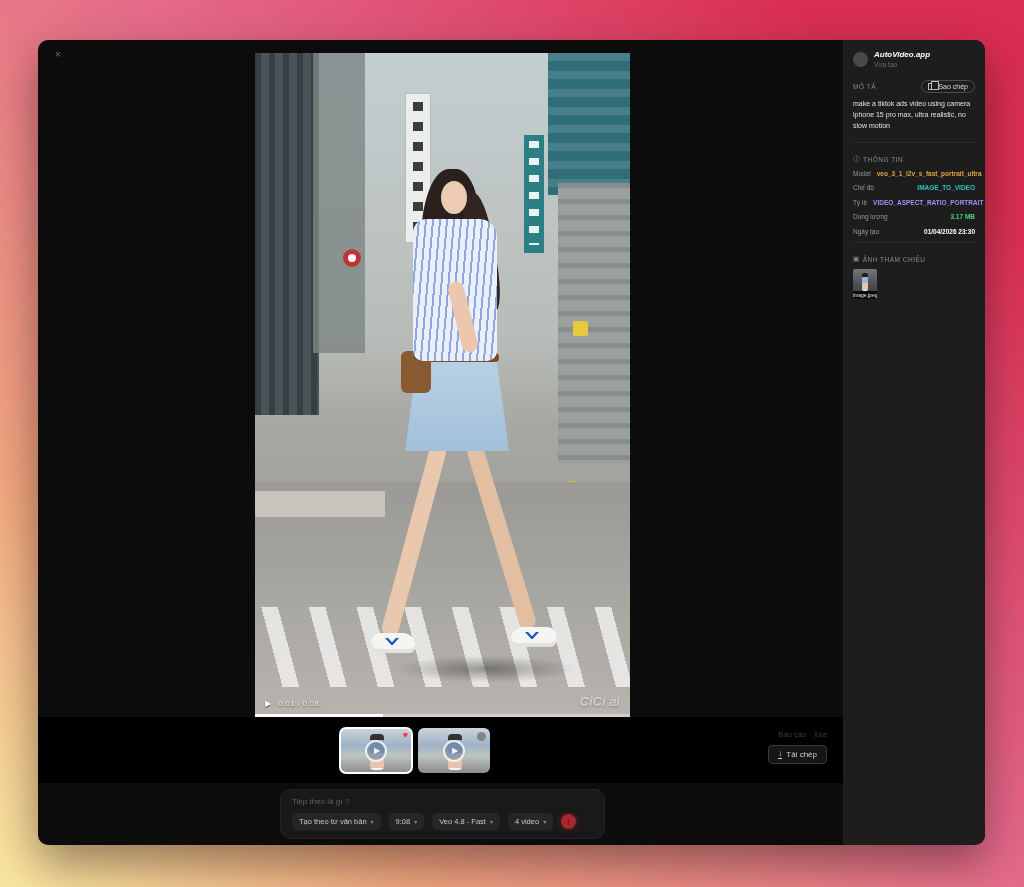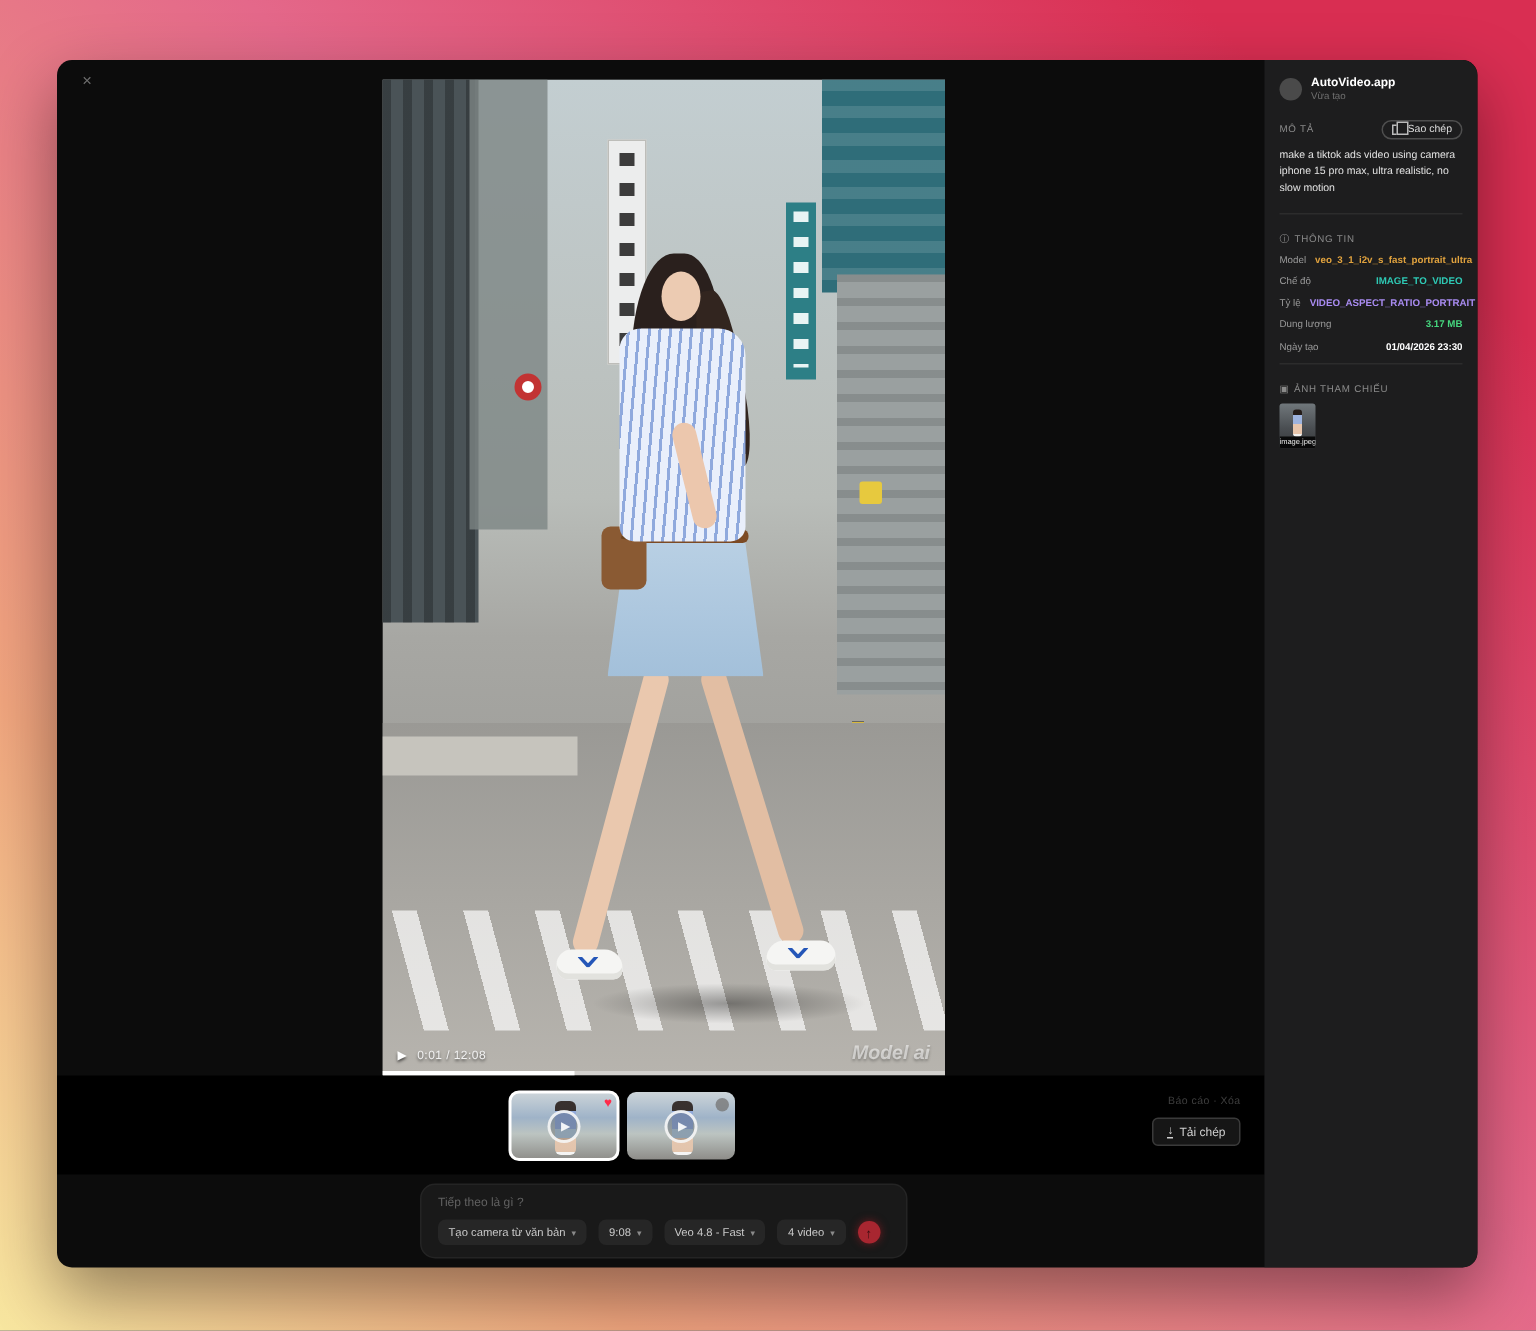--- a/index.html
+++ b/index.html
@@ -130,21 +130,21 @@
   .pill .chev { color:#8a8a8a; font-size:6px; }
   .submit-btn { width:15px; height:15px; border-radius:50%; background:#a82630;
     color:#3a0d10; font-size:9px; font-weight:bold; display:flex; align-items:center;
     justify-content:center; cursor:pointer; box-shadow:0 0 6px rgba(200,30,40,.5); }
 
   
   .sidebar { position:absolute; right:0; top:0; width:142px; height:100%;
     background:#1d1d1e; border-radius:0 10px 10px 0; padding:10px 10px; }
   .app-header { display:flex; align-items:center; gap:6px; margin-bottom:12px; }
   .avatar { width:15px; height:15px; border-radius:50%; background:#4a4a4a; flex:none; }
-  .app-name { color:#fff; font-size:8px; font-weight:bold; }
+  .app-name { color:#fff; font-size:8px; font-weight:bold;font-style:italic; }
   .app-sub { color:#6f6f6f; font-size:6.5px; margin-top:2px; }
   .sec-head-row { display:flex; align-items:center; justify-content:space-between; margin:8px 0 6px; }
   .sec-head { color:#8a8a8a; font-size:6.5px; letter-spacing:.5px; display:flex; align-items:center; gap:3px; }
   .copy-btn { display:inline-flex; align-items:center; gap:4px; border:1px solid #4e4e4e;
     border-radius:8px; color:#dcdcdc; font-size:7px; padding:2px 6px; cursor:pointer; background:#1d1d1e; }
   .copy-icon { position:relative; width:6px; height:7px; border:1px solid #bbb; display:inline-block; }
   .copy-icon::before { content:""; position:absolute; left:2px; top:-3px; width:6px; height:7px;
     border:1px solid #bbb; background:#1d1d1e; }
   .desc-text { color:#e2e2e2; font-size:7px; line-height:1.55; margin-bottom:10px; }
   .divider-top { border-top:1px solid #2c2c2c; padding-top:4px; }
@@ -201,23 +201,23 @@
         <div class="skirt"></div>
         <div class="belt"></div>
         <div class="bag"></div>
         <div class="strap"></div>
         <div class="shirt"></div>
         <div class="arm"></div>
       </div>
     </div>
     <div class="controls">
       <span class="play-glyph">▶</span>
-      <span class="time-label">0:01 / 12:08</span>
-    </div>
-    <div class="watermark">Model ai</div>
+      <span class="time-label">0:01 / 0:08</span>
+    </div>
+    <div class="watermark">CiCi ai</div>
     <div class="progress">
       <div class="progress-fill" style="width: 34%;"></div>
     </div>
   </div>
 
   <div class="strip">
     <div class="thumbs">
         <div class="thumb selected">
           <div class="mini-fig"></div>
           <div class="play-ring">▶</div>
@@ -236,21 +236,21 @@
         <span>Tải chép</span>
       </div>
     </div>
   </div>
 
   <div class="composer">
     <div class="prompt-input">Tiếp theo là gì ?</div>
     <div class="pill-row">
       <span style="display:flex;gap:8px;">
           <span class="pill">
-            <span>Tạo camera từ văn bản</span>
+            <span>Tạo theo từ văn bản</span>
             <span class="chev">▾</span>
           </span>
           <span class="pill">
             <span>9:08</span>
             <span class="chev">▾</span>
           </span>
           <span class="pill">
             <span>Veo 4.8 - Fast</span>
             <span class="chev">▾</span>
           </span>

